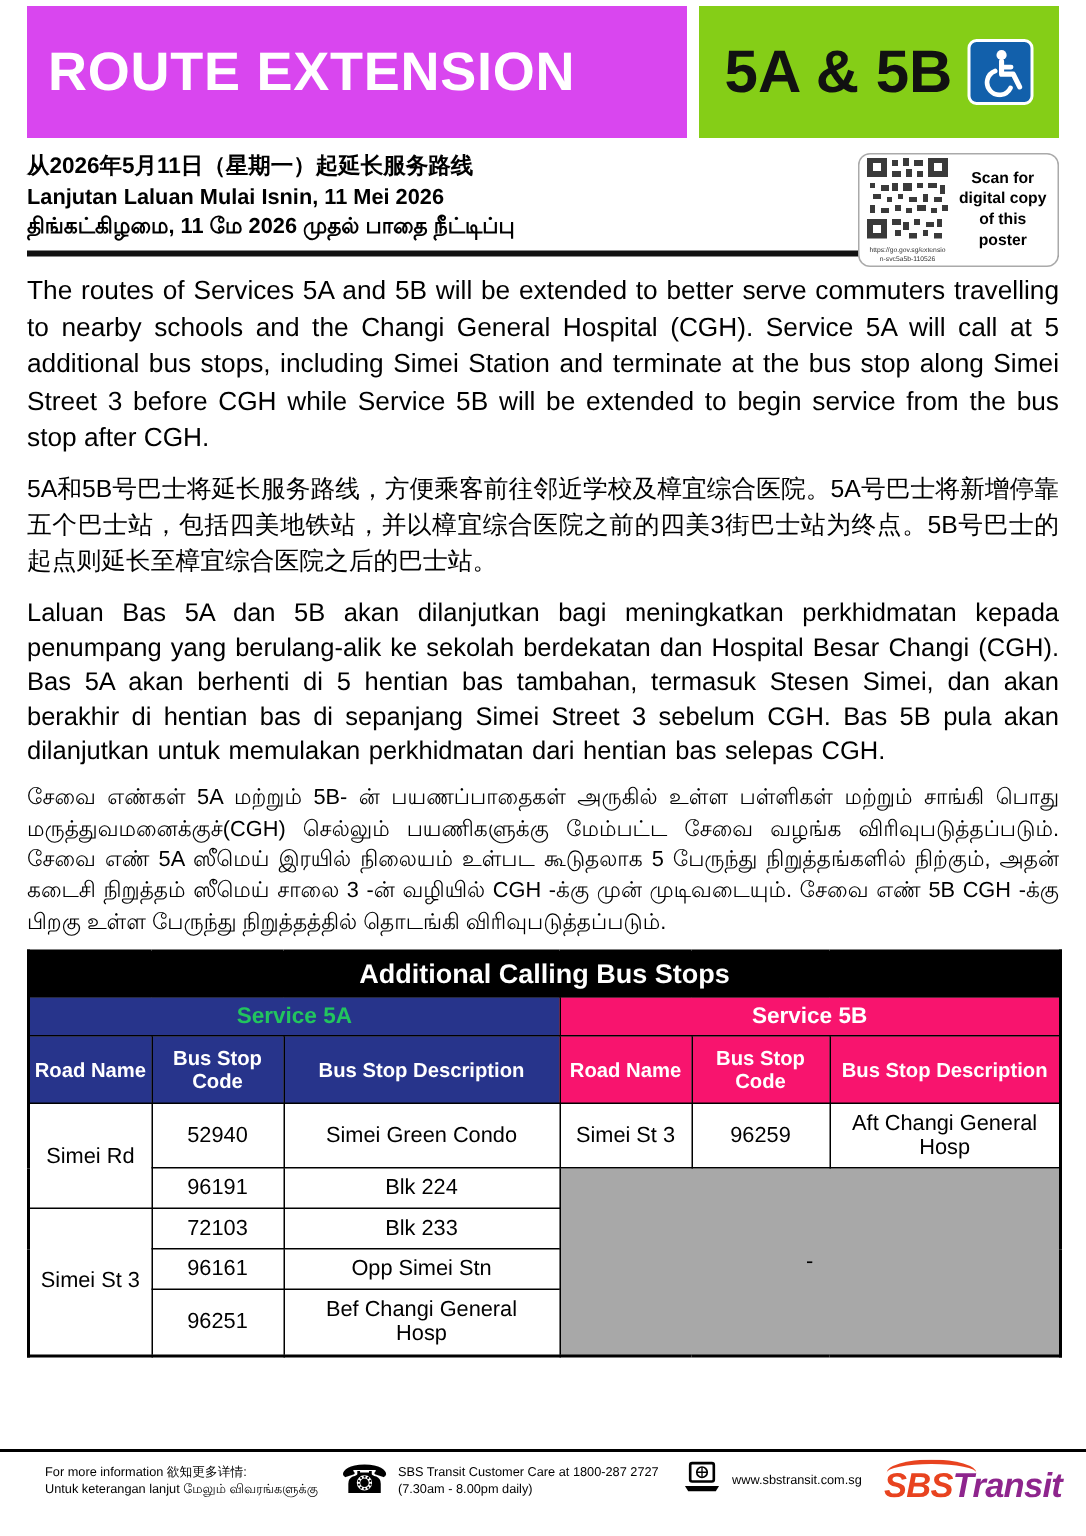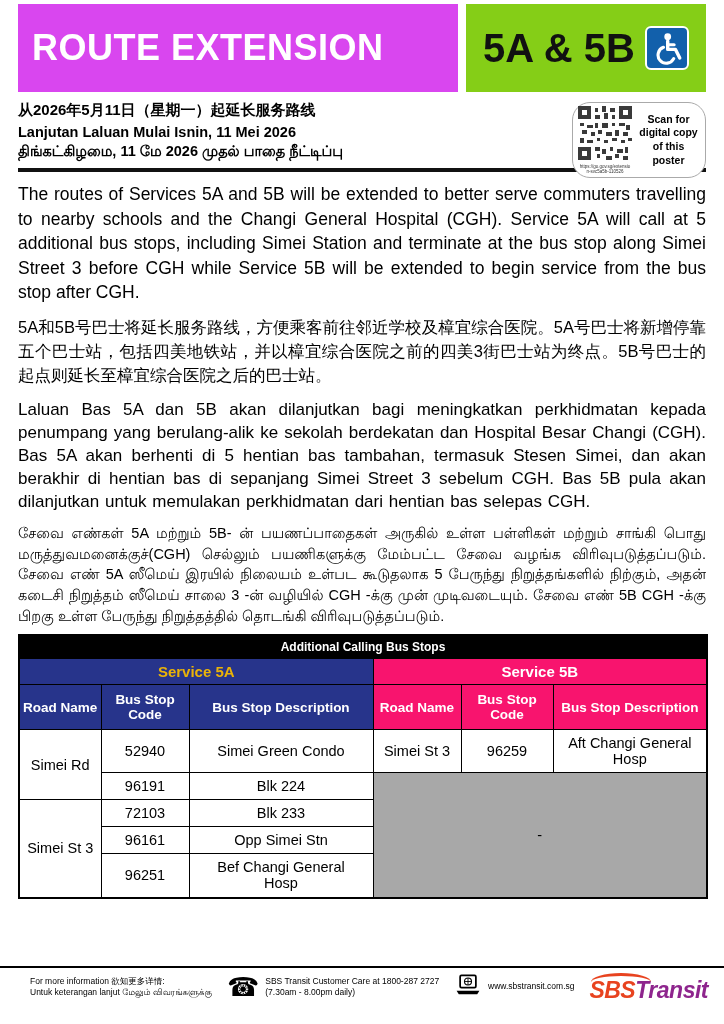--- a/index.html
+++ b/index.html
@@ -32,41 +32,41 @@
   .wc-box { width:44px; height:44px; background:#1260AB; border:2px solid #fff; border-radius:6px;
     display:flex; align-items:center; justify-content:center; }
   
   .ml-block { position:relative; margin:9px 18px 0; padding-right:140px; }
   .h-zh { font-size:15px; font-weight:bold; margin-top:2px; }
   .h-ms { font-size:14.5px; font-weight:bold; margin-top:4px; }
   .h-ta { font-size:14.5px; font-weight:bold; margin-top:3px; }
   .h-en { font-size:21px; font-weight:bold; margin-top:9px; letter-spacing:-0.2px; }
   .qr-box {
     position:absolute; right:0; top:1px; width:134px; height:76px;
-    border:1.5px solid #aaa; border-radius:18px; display:flex; align-items:center;
+    border:1.5px solid #aaa; border-radius:8px; display:flex; align-items:center;
     padding:4px 5px; gap:5px; background:#fff;
   }
   .qr-left { display:flex; flex-direction:column; align-items:center; }
   .qr-url { font-size:4.5px; line-height:1.2; text-align:center; color:#333; }
   .qr-caption { font-size:10.5px; font-weight:bold; text-align:center; line-height:1.3; flex:1; }
   .divider { height:4px; background:#111; margin:7px 18px 0; }
   
   .para { margin:10px 18px 0; text-align:justify; }
   .p-en { font-size:17.5px; line-height:1.40; }
   .p-zh { font-size:16.5px; line-height:1.48; }
   .p-ms { font-size:17px;   line-height:1.36; word-spacing:1px; }
   .p-ta { font-size:14.5px; line-height:1.42; }
   
   table.stops {
     margin:8px 18px 0; width:688px; border-collapse:collapse; table-layout:fixed;
     border:2px solid #000;
   }
   table.stops td, table.stops th { border:1.5px solid #000; text-align:center; vertical-align:middle; }
-  .t-title { background:#000; color:#fff; font-size:12px; font-weight:bold; padding:4px 12px; }
-  .t-svc-a { background:#27348B; color:#eab308; font-size:15px; font-weight:bold; padding:4px 2px; }
+  .t-title { background:#000; color:#fff; font-size:18px; font-weight:bold; padding:4px 12px; }
+  .t-svc-a { background:#27348B; color:#22c55e; font-size:15px; font-weight:bold; padding:4px 2px; }
   .t-svc-b { background:#F8146E; color:#fff; font-size:15px; font-weight:bold; padding:4px 2px; }
   .t-col-a { background:#27348B; color:#fff; font-size:13.5px; font-weight:bold; padding:7px 3px; }
   .t-col-b { background:#F8146E; color:#fff; font-size:13.5px; font-weight:bold; padding:7px 3px; }
   .t-cell { font-size:14.5px; padding:5px 3px; background:#fff; }
   .t-grey { background:#A8A8A8; font-size:14.5px; }
   
   .footer {
     position:absolute; left:0; right:0; bottom:16px; height:42px;
     border-top:2px solid #000; display:flex; align-items:center; padding:0 16px 2px 30px;
   }

